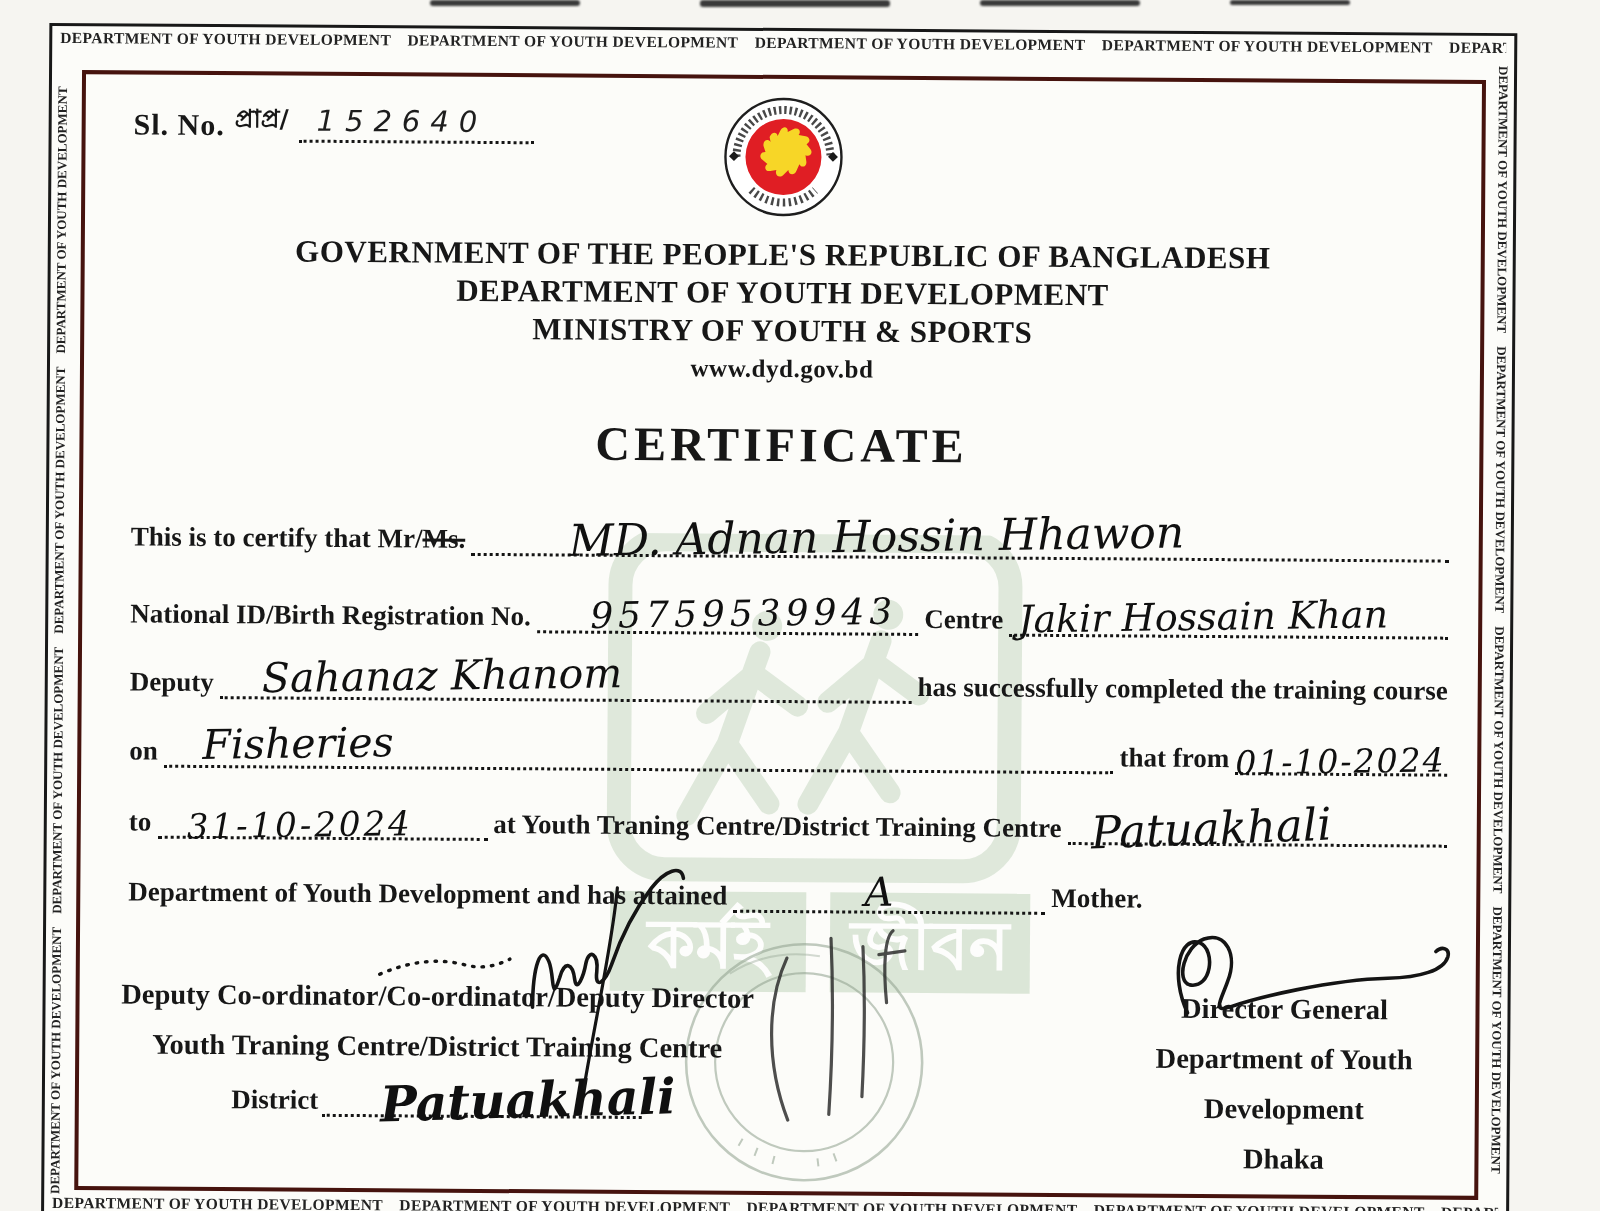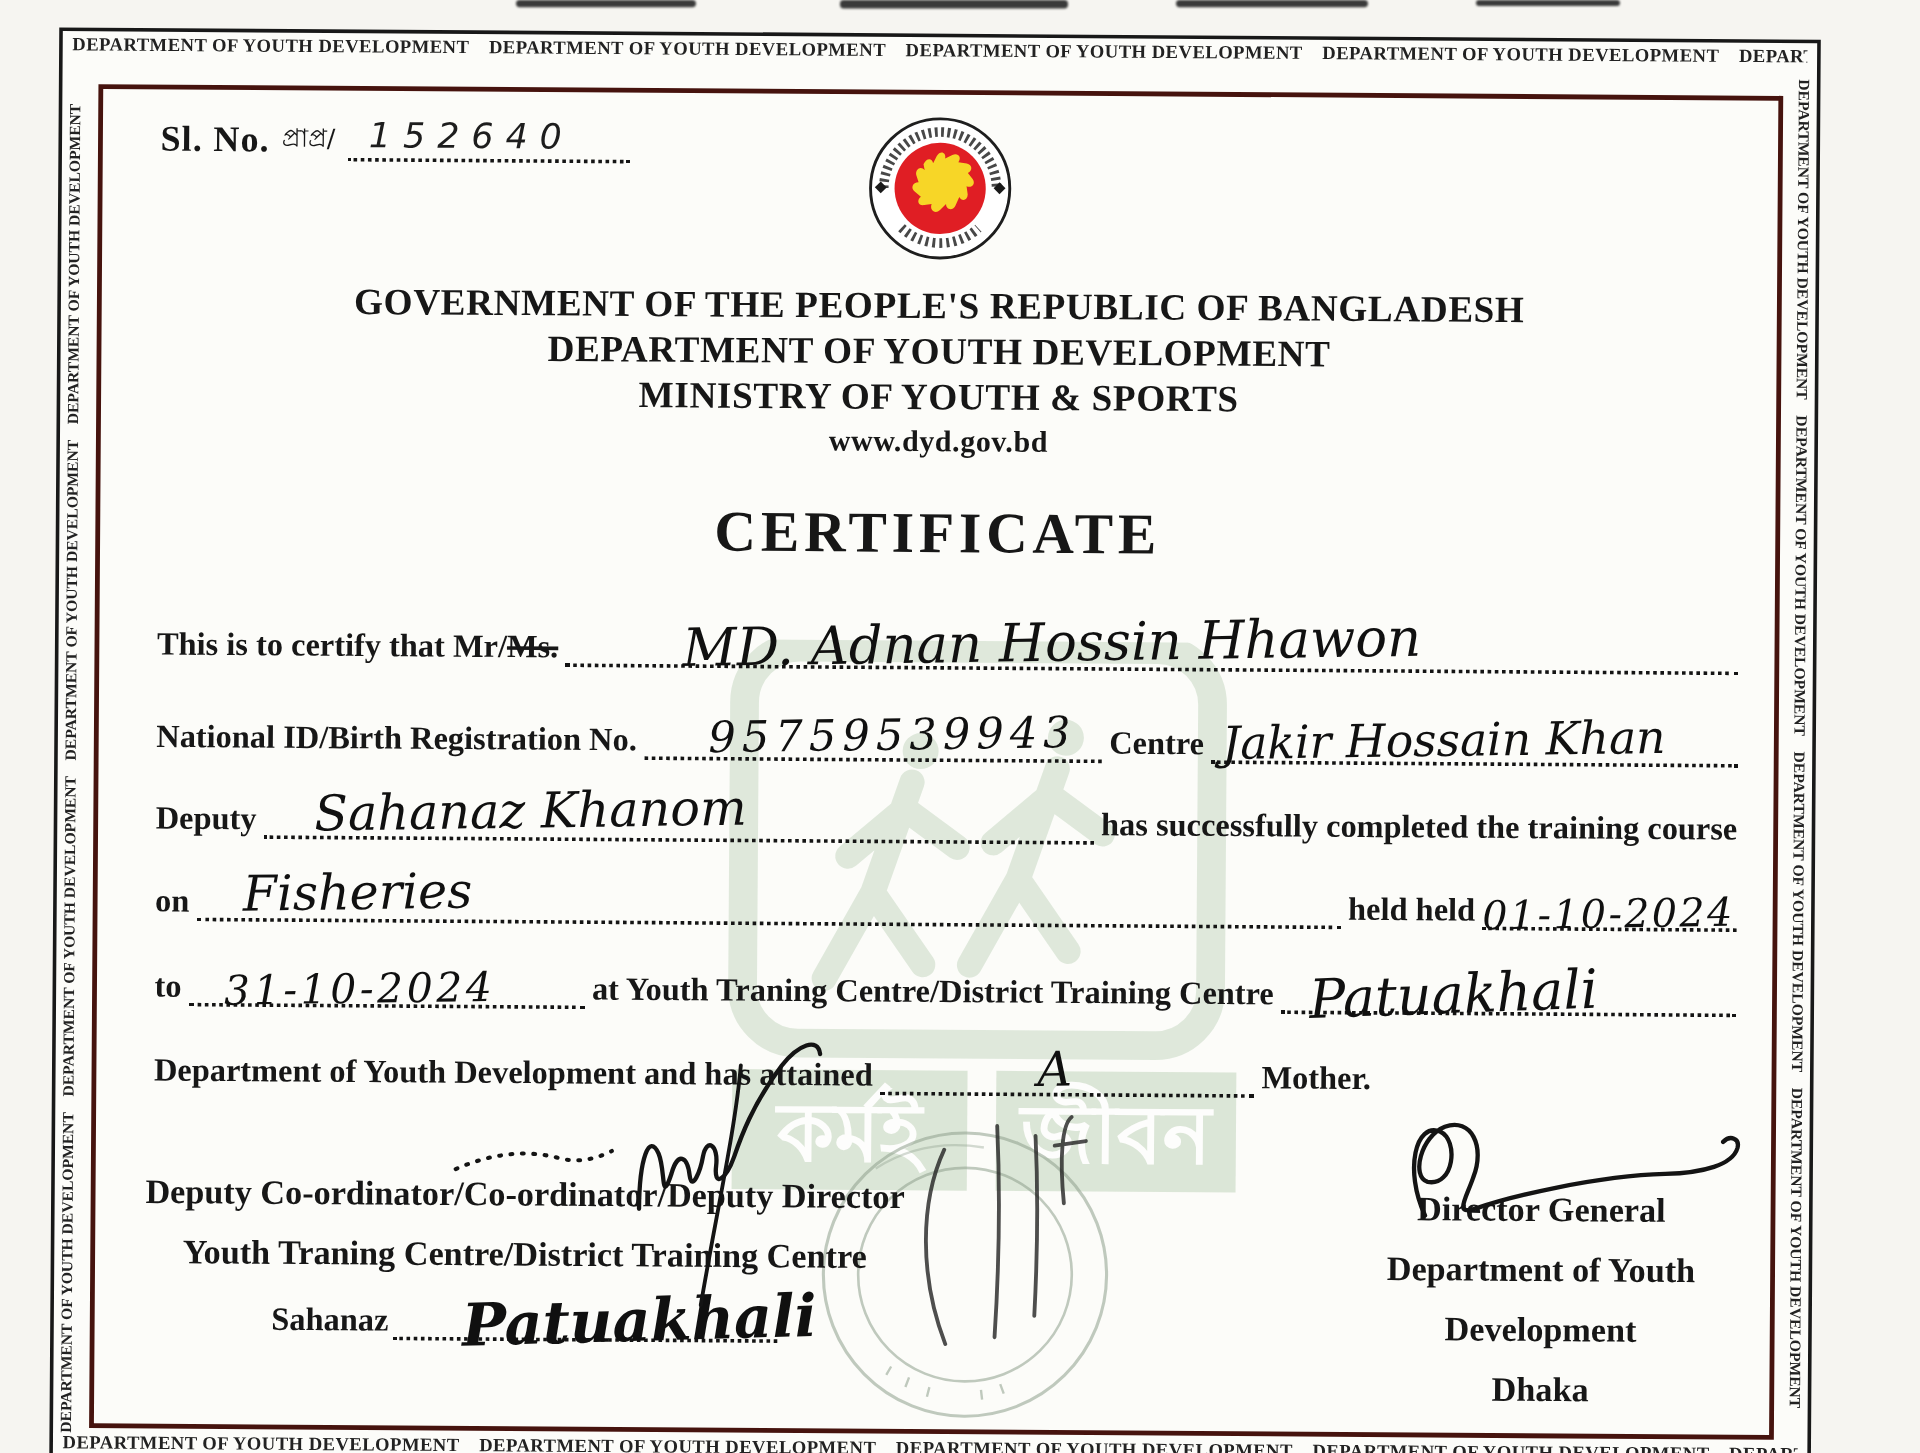--- a/index.html
+++ b/index.html
@@ -26,21 +26,21 @@
   }
   
   .watermark{position:absolute;left:520px;top:455px;width:440px;height:560px;opacity:.5;z-index:0;}
   
   .stamp{position:absolute;left:590px;top:855px;width:270px;height:260px;z-index:1;opacity:.55;}
   .inkmarks{position:absolute;left:655px;top:845px;width:210px;height:215px;z-index:3;opacity:.8;}
   
   .content{position:absolute;inset:0;z-index:2;}
   .sl{position:absolute;top:24px;left:48px;display:flex;align-items:flex-end;gap:10px;}
   .sl-label{font-size:30px;font-weight:bold;letter-spacing:1px;}
-  .sl-bn{font-size:21px;font-weight:normal;font-family:"DejaVu Sans",sans-serif;}
+  .sl-bn{font-size:25px;font-weight:bold;font-family:"DejaVu Sans",sans-serif;}
   .sl-fill{position:relative;width:235px;height:8px;border-bottom:3.5px dotted #151515;}
   .sl-num{position:absolute;left:18px;bottom:2px;font-family:"DejaVu Sans",sans-serif;font-size:29px;font-weight:500;letter-spacing:10px;color:#1d1d1d;}
   .emblem{position:absolute;top:16px;left:50%;margin-left:-62px;width:124px;height:124px;}
   .hdr{position:absolute;left:0;right:0;text-align:center;font-weight:bold;}
   .hdr1{top:158px;font-size:31px;letter-spacing:.5px;}
   .hdr2{top:196px;font-size:31px;letter-spacing:.5px;}
   .hdr3{top:234px;font-size:31px;letter-spacing:.5px;}
   .hdr4{top:276px;font-size:25px;letter-spacing:.5px;}
   .title{position:absolute;top:338px;left:0;right:0;text-align:center;font-size:48px;font-weight:bold;letter-spacing:4px;}
   .row{position:absolute;left:48px;right:30px;display:flex;align-items:flex-end;gap:6px;}
@@ -178,21 +178,21 @@
           <i class="hand v-mother">Sahanaz Khanom</i>
         </span>
         <span class="lbl">has successfully completed the training course</span>
       </div>
 
       <div class="row r4">
         <span class="lbl">on</span>
         <span class="fill">
           <i class="hand v-course">Fisheries</i>
         </span>
-        <span class="lbl">held held</span>
+        <span class="lbl">that from</span>
         <span class="fill f-from">
           <i class="hand v-from">01-10-2024</i>
         </span>
       </div>
 
       <div class="row r5">
         <span class="lbl">to</span>
         <span class="fill f-to">
           <i class="hand v-to">31-10-2024</i>
         </span>
@@ -207,21 +207,21 @@
         <span class="fill f-grade">
           <i class="hand v-grade">A</i>
         </span>
         <span class="lbl">Mother.</span>
       </div>
 
       <div class="sig-block sig-left">
         <div class="sig-line">Deputy Co-ordinator/Co-ordinator/Deputy Director</div>
         <div class="sig-line">Youth Traning Centre/District Training Centre</div>
         <div class="district-row">
-          <span class="lbl">Sahanaz</span>
+          <span class="lbl">District</span>
           <span class="district-fill">
             <i class="hand v-district">Patuakhali</i>
           </span>
         </div>
       </div>
 
       <div class="sig-block sig-right">
         <div class="sig-line">Director General</div>
         <div class="sig-line">Department of Youth Development</div>
         <div class="sig-line">Dhaka</div>

